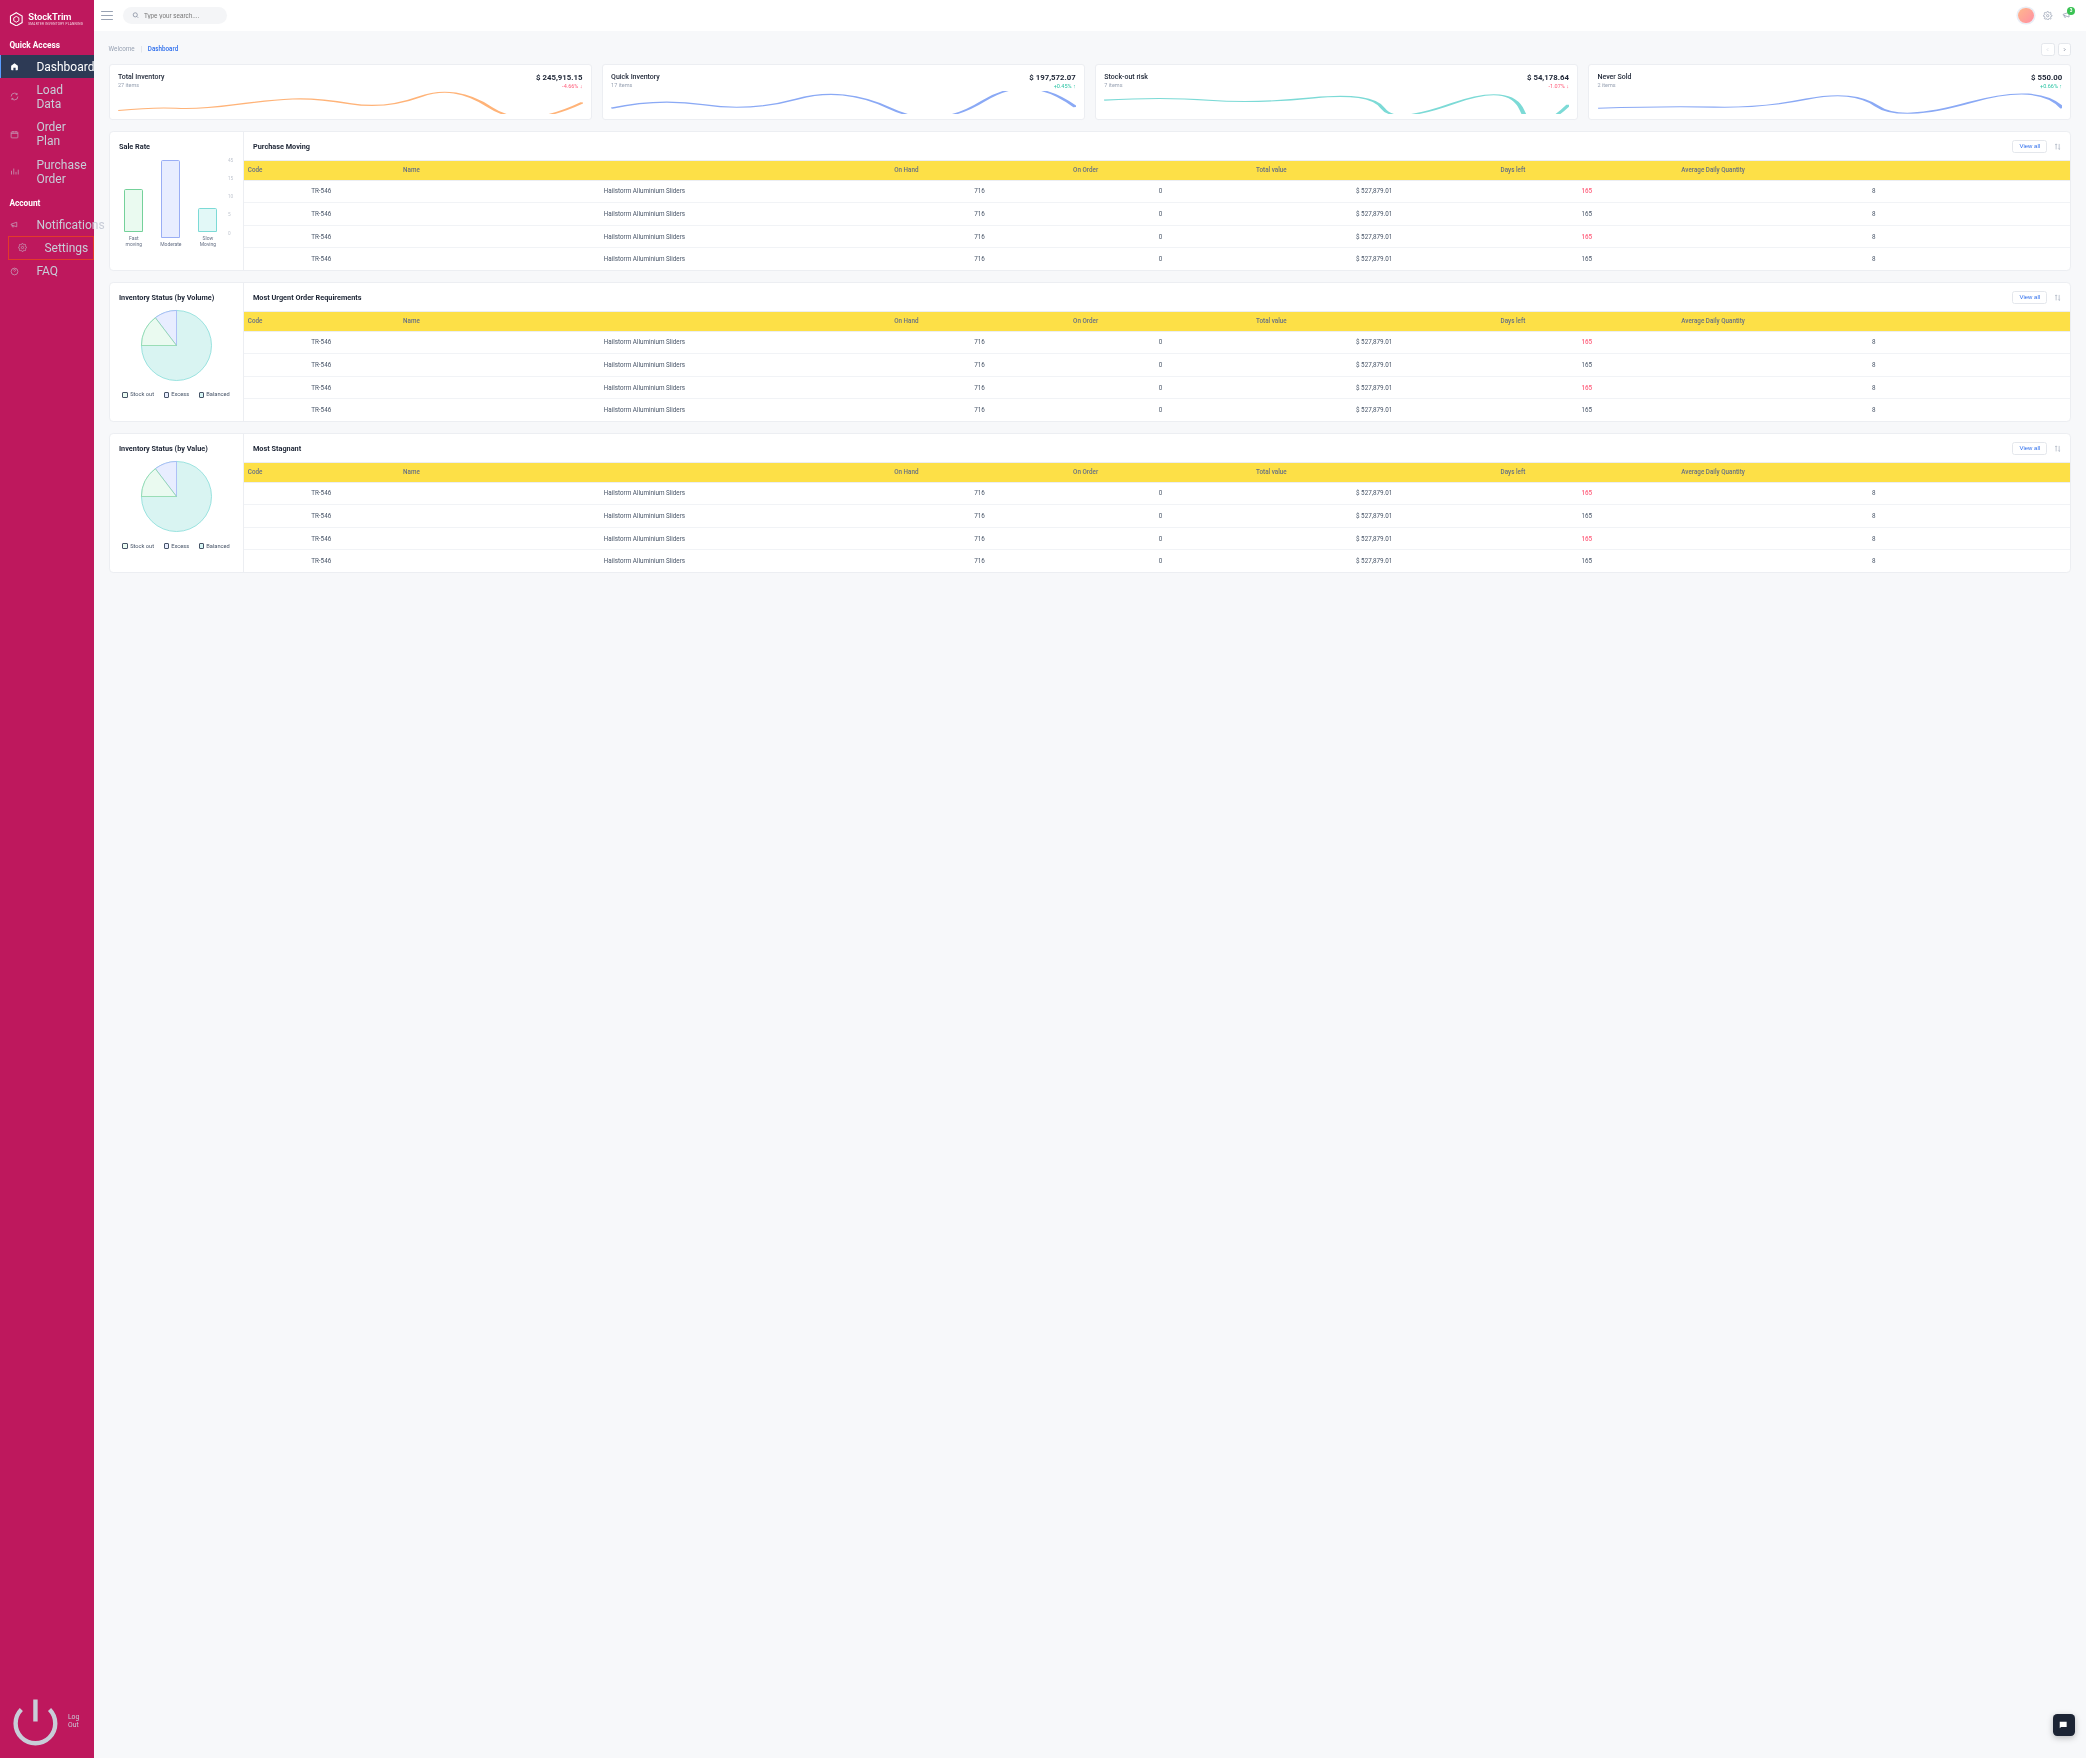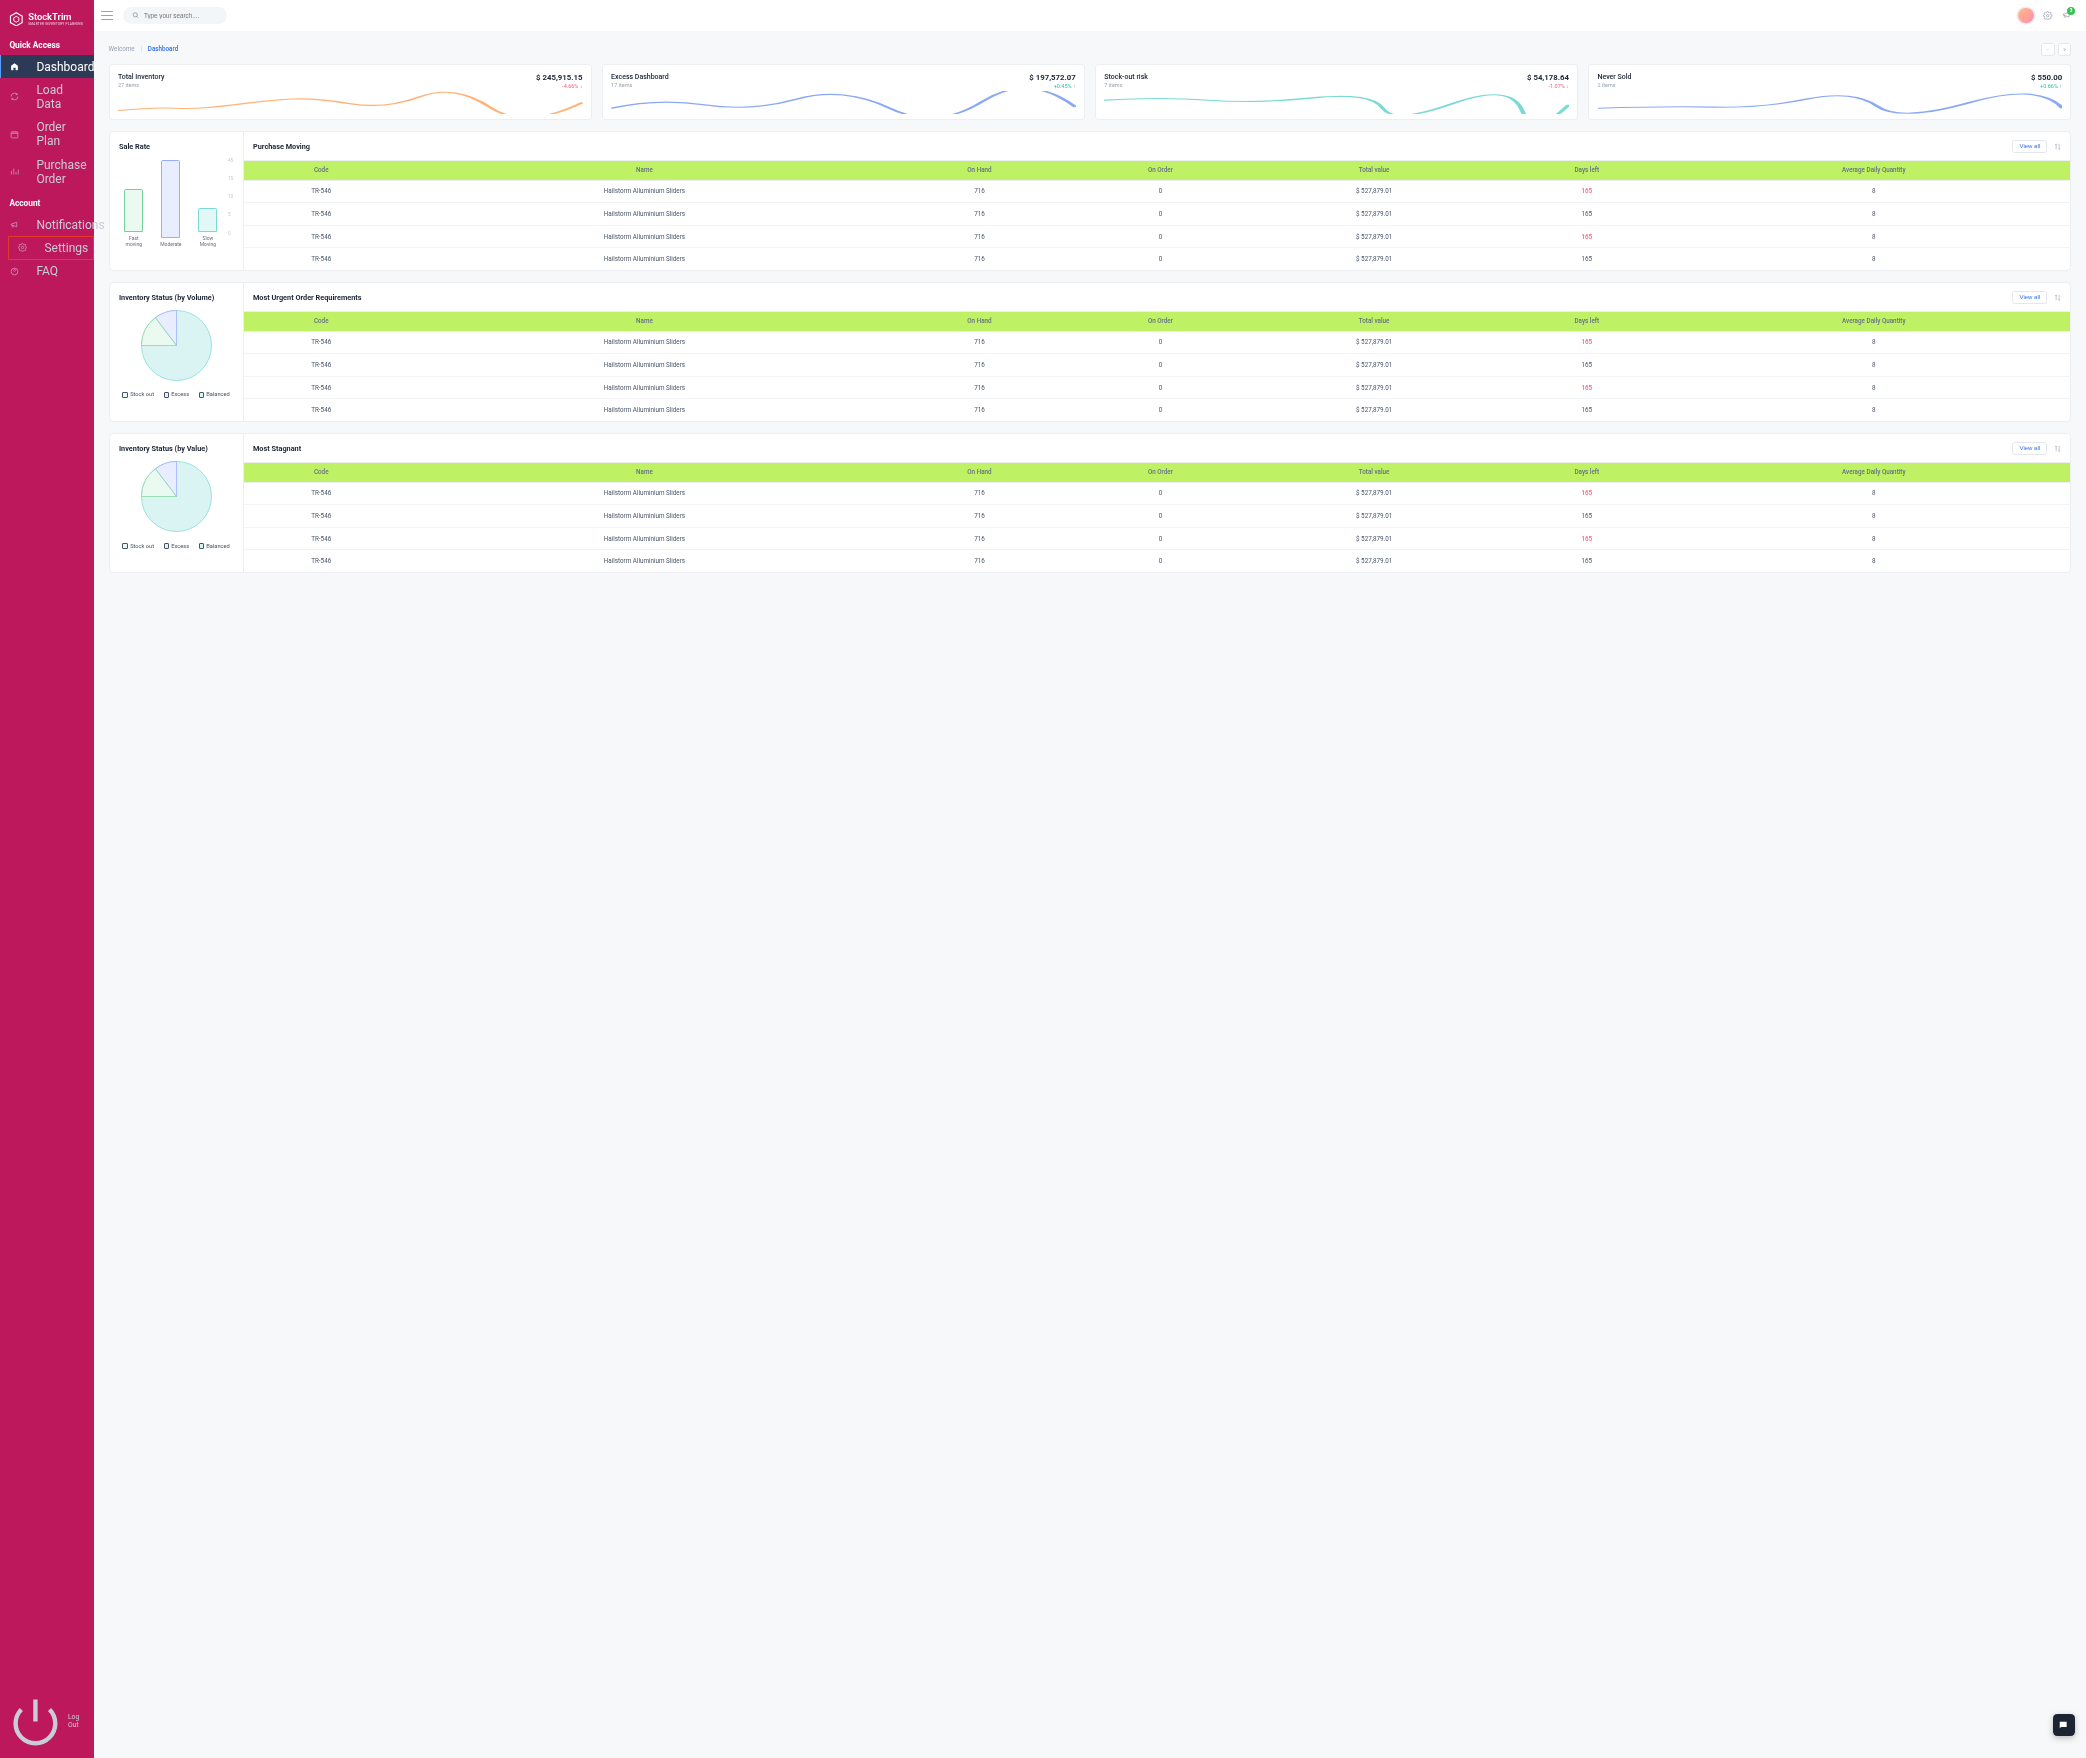--- a/index.html
+++ b/index.html
@@ -61,21 +61,21 @@
 .section-left h3 { font-size: 7.3px; font-weight: 700; margin-bottom: 7.3px; }
 .section-right { display: flex; flex-direction: column; }
 .table-head { display: flex; align-items: center; padding: 7.3px 9.4px; }
 .table-head h3 { font-size: 7.3px; font-weight: 700; }
 .table-head .right { margin-left: auto; display:flex; align-items:center; gap:6.3px; }
 .viewall-btn { border:0.5px solid #e4e7ec; border-radius:2.6px; background:#fff; font-size:6px; padding:2.6px 6.3px; color:#2f6fed; cursor:pointer; }
 .sort-icon { width:7.3px; height:7.3px; color:#98a2b3; cursor:pointer; }
 
 
 table { width: 100%; border-collapse: collapse; font-size: 6.3px; }
-thead th { background: #bef264; color: #667085; font-weight: 500; padding: 5.2px 4.2px; text-align: center; border-top: 0.5px solid #eceef2; border-bottom: 0.5px solid #eceef2; }
+thead th { background: #fde047; color: #667085; font-weight: 500; padding: 5.2px 4.2px; text-align: left; border-top: 0.5px solid #eceef2; border-bottom: 0.5px solid #eceef2; }
 tbody td { padding: 6.8px 4.2px; text-align: center; border-bottom: 0.5px solid #f1f3f6; color: #475467; }
 tbody tr:last-child td { border-bottom: none; }
 .highlight-red { color: #ff5c7a; font-weight: 500; }
 
 
 .barchart { position: relative; height: 89px; display:flex; align-items:flex-end; gap: 13.6px; padding-left: 3.1px; padding-right: 13.6px; margin-top: 3.1px; }
 .bar-wrap { flex:1; display:flex; flex-direction:column; align-items:center; }
 .bar { width: 19px; border-radius: 1.6px 1.6px 0 0; border: 0.5px solid; }
 .bar.green { background: #eafaf0; border-color: #74d19a; }
 .bar.blue  { background: #e8edff; border-color: #9aaef5; }
@@ -233,21 +233,21 @@
             <div class="kpi-delta delta-down">-4.66% ↓</div>
             </div>
      </div>
      <svg class="spark" viewBox="0 0 200 40" preserveAspectRatio="none">
             <path d="M0 34 Q15 28 25 30 T50 24 T75 14 T100 22 T130 10 T160 28 T200 20" stroke="#ffb378" stroke-width="2" fill="none"></path>
           </svg>
    </div>
         <div class="kpi">
      <div class="kpi-head">
        <div>
-              <div class="kpi-label">Excess Dashboard</div>
+              <div class="kpi-label">Quick Inventory</div>
             <div class="kpi-sub">17 items</div>
             </div>
        <div>
               <div class="kpi-val">$ 197,572.07</div>
             <div class="kpi-delta delta-up">+0.45% ↑</div>
             </div>
      </div>
      <svg class="spark" viewBox="0 0 200 40" preserveAspectRatio="none">
             <path d="M0 30 Q20 12 40 24 T80 14 T120 30 T160 18 T200 28" stroke="#8aa9f5" stroke-width="2" fill="none"></path>
           </svg>

